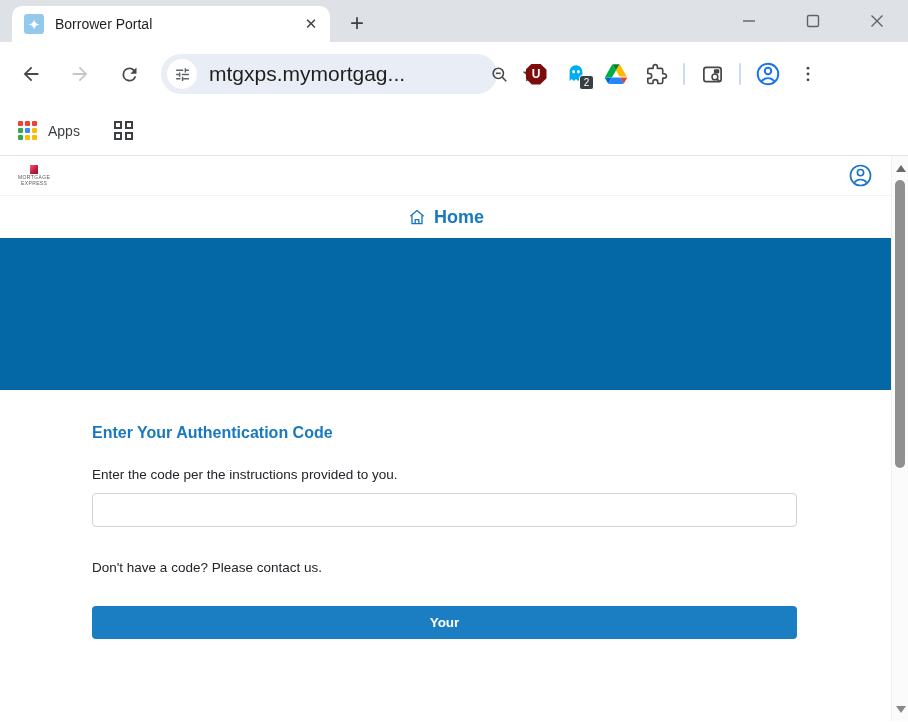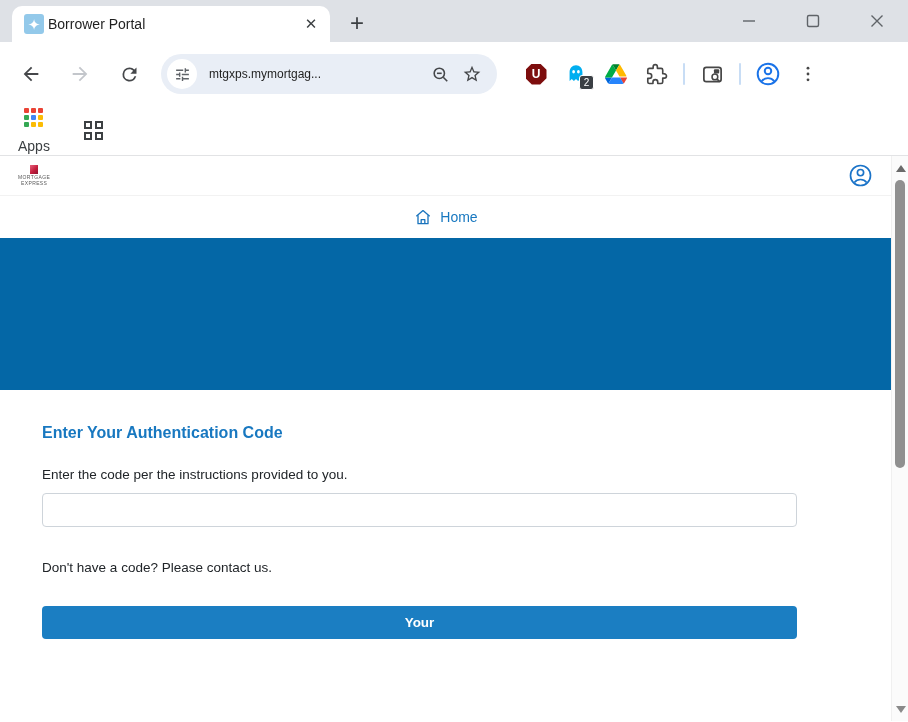--- a/index.html
+++ b/index.html
@@ -37,21 +37,21 @@
   }
   .tab-favicon {
     width: 20px; height: 20px;
     background: #93c9ea;
     border-radius: 3px;
     display: flex; align-items: center; justify-content: center;
     color: #fff; font-size: 15px; line-height: 1;
     flex: 0 0 auto;
   }
   .tab-title {
-    margin-left: 4px;
+    margin-left: 11px;
     font-size: 14px;
     color: #1f1f1f;
     white-space: nowrap;
     overflow: hidden;
     flex: 1;
   }
   .tab-close {
     width: 18px; height: 18px;
     display: flex; align-items: center; justify-content: center;
     font-size: 15px; color: #3c4043;
@@ -104,21 +104,21 @@
   .tune-wrap {
     width: 30px; height: 30px;
     background: #fff;
     border-radius: 50%;
     display: flex; align-items: center; justify-content: center;
     flex: 0 0 auto;
   }
   .omnibox-url {
     flex: 1;
     margin-left: 12px;
-    font-size: 12px;
+    font-size: 21px;
     color: #1f1f1f;
     white-space: nowrap;
     overflow: hidden;
     border: none;
     background: transparent;
     outline: none;
     font-family: "Liberation Sans", "DejaVu Sans", sans-serif;
   }
   .omni-icon { width: 26px; height: 26px; display: flex; align-items: center; justify-content: center; margin-left: 6px; flex: 0 0 auto; }
 
@@ -152,21 +152,21 @@
 
   
   .bookmarks {
     height: 50px;
     background: #fff;
     display: flex;
     align-items: center;
     padding: 0 18px;
     border-bottom: 1px solid #e2e3e5;
   }
-  .bm-item { display: flex; align-items: center; gap: 11px; margin-right: 34px; flex-direction: column; }
+  .bm-item { display: flex; align-items: center; gap: 11px; margin-right: 34px; }
   .apps-grid { display: grid; grid-template-columns: repeat(3, 5px); grid-template-rows: repeat(3, 5px); gap: 2px; }
   .apps-grid span { width: 5px; height: 5px; border-radius: 1px; }
   .bm-label { font-size: 14px; color: #3c4043; }
   .grid2 { display: grid; grid-template-columns: repeat(2, 8px); grid-template-rows: repeat(2, 8px); gap: 3px; }
   .grid2 span { width: 8px; height: 8px; border: 2px solid #3c4043; background: #fff; }
 
   
   .viewport {
     position: relative;
     height: 565px;
@@ -194,32 +194,32 @@
     height: 42px;
     display: flex;
     align-items: center;
     justify-content: center;
   }
   .home-link {
     display: flex;
     align-items: center;
     gap: 7px;
     color: var(--link);
-    font-size: 14px;
-    font-weight: normal;
+    font-size: 18px;
+    font-weight: bold;
     cursor: pointer;
     text-decoration: none;
   }
 
   .hero-banner {
     height: 152px;
     background: var(--banner);
   }
 
-  .auth-section { padding: 34px 94px 0 42px; }
+  .auth-section { padding: 34px 94px 0 92px; }
   .auth-heading {
     color: var(--heading);
     font-size: 16px;
     font-weight: bold;
     margin-bottom: 25px;
   }
   .auth-instructions {
     font-size: 13.5px;
     color: #212529;
     margin-bottom: 11px;

